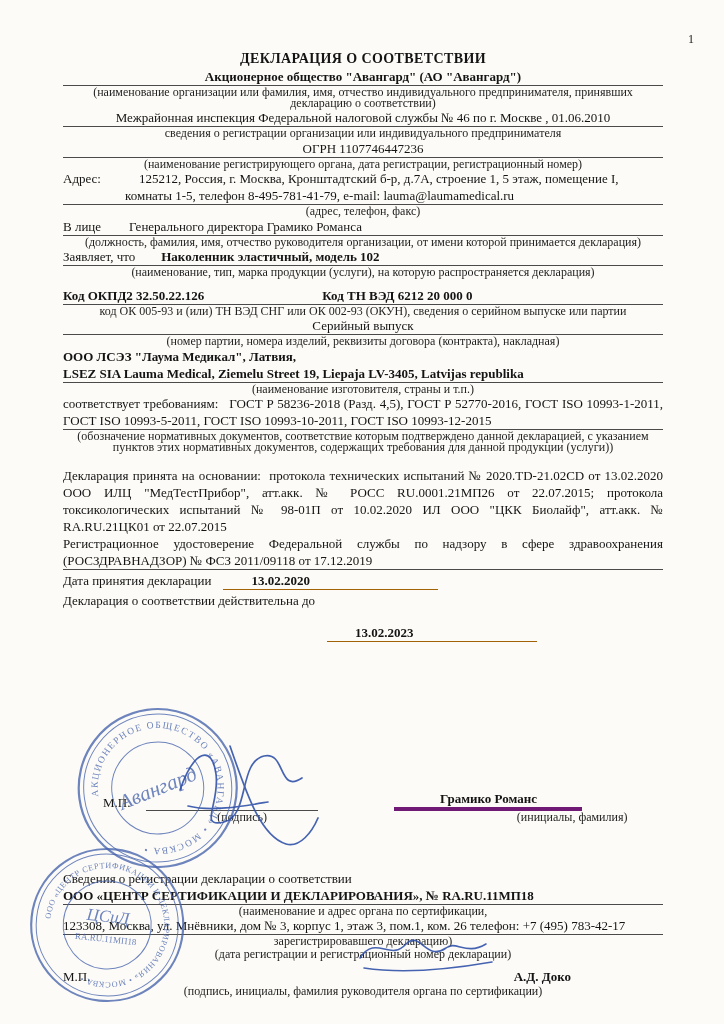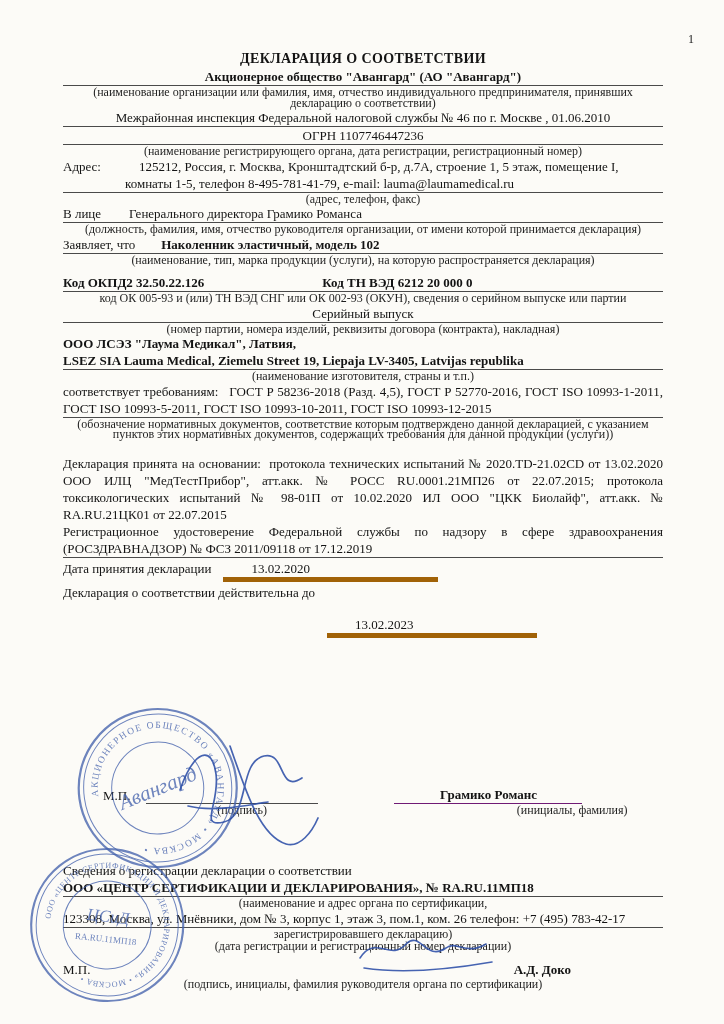--- a/index.html
+++ b/index.html
@@ -25,29 +25,29 @@
   .addr-val { padding-left:38px; }
   .indent { padding-left:62px; }
   .gap8  { margin-top:8px; }
   .gap14 { margin-top:14px; }
   .gap40 { margin-top:40px; }
 
   .codes-row { display:flex; }
   .codes-row .tnved { margin-left:118px; }
 
   .date-row { display:flex; margin-top:2px; }
-  .date-val { border-bottom:5px solid #a16207; margin-left:12px; padding-left:28px; }
+  .date-val { border-bottom:1px solid #a16207; margin-left:12px; padding-left:28px;font-weight:bold; }
   .date-val.w1 { width:215px; }
   .date-val.w2 { width:210px;margin-top:32px; }
 
   .sig-block { margin-top:148px; }
   .sig-row { display:flex; align-items:flex-end; }
   .sig-row .mp { margin-left:40px; }
   .sig-line { width:172px; margin-left:16px; border-bottom:1px solid #4a4a4a; height:15px; }
-  .sig-name { margin-left:76px; width:188px; text-align:center; border-bottom:1px solid #701a75; }
+  .sig-name { margin-left:76px; width:188px; text-align:center; border-bottom:4px solid #701a75; }
   .sig-caps { display:flex; }
   .sig-caps .cap1 { width:172px; margin-left:96px; text-align:center; }
   .sig-caps .cap2 { width:188px; margin-left:156px; text-align:center; }
 
   .cert { margin-top:46px; }
   .mp-row { display:flex; justify-content:space-between; padding-right:92px; margin-top:8px; }
 
   .page-num { position:absolute; top:32px; right:30px; font-size:12px; color:#222; }
 
   .stamp { position:absolute; opacity:.78; }
@@ -61,20 +61,21 @@
   <div class="page-num">1</div>
 
   <div class="content">
 
     <div class="t b c big">ДЕКЛАРАЦИЯ О СООТВЕТСТВИИ</div>
 
     <div class="t b c ul">Акционерное общество "Авангард" (АО "Авангард")</div>
     <div class="cap">(наименование организации или фамилия, имя, отчество индивидуального предпринимателя, принявших декларацию о соответствии)</div>
 
     <div class="t c ul">Межрайонная инспекция Федеральной налоговой службы № 46 по г. Москве , 01.06.2010</div>
+    <div class="cap">сведения о регистрации организации или индивидуального предпринимателя</div>
 
     <div class="t c ul">ОГРН 1107746447236</div>
     <div class="cap">(наименование регистрирующего органа, дата регистрации, регистрационный номер)</div>
 
     <div class="t flexrow">
       <span class="lbl">Адрес:</span>
       <span class="addr-val">125212, Россия, г. Москва, Кронштадтский б-р, д.7А, строение 1, 5 этаж, помещение I,</span>
     </div>
     <div class="t ul indent">комнаты 1-5, телефон 8-495-781-41-79, e-mail: lauma@laumamedical.ru</div>
     <div class="cap">(адрес, телефон, факс)</div>

